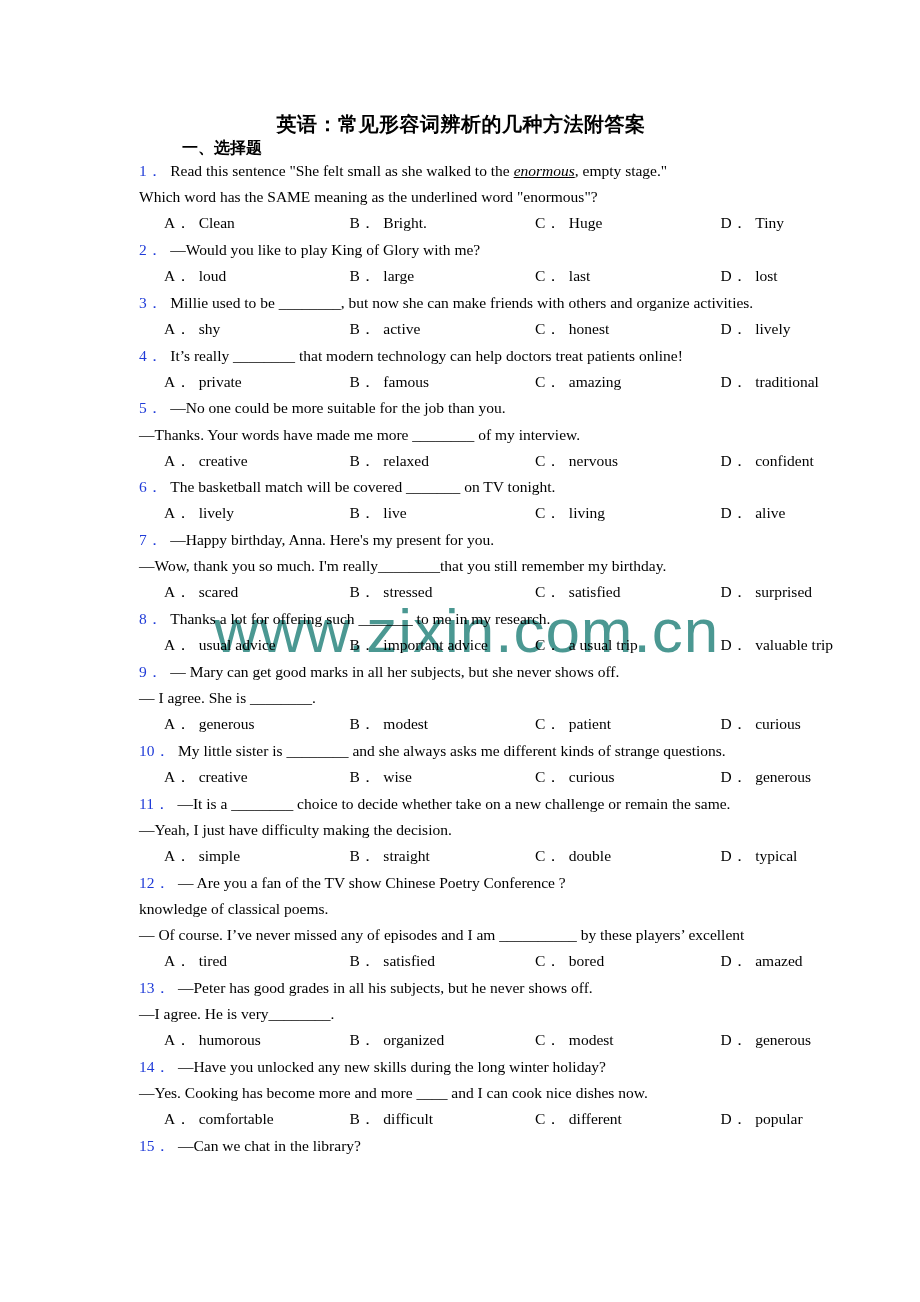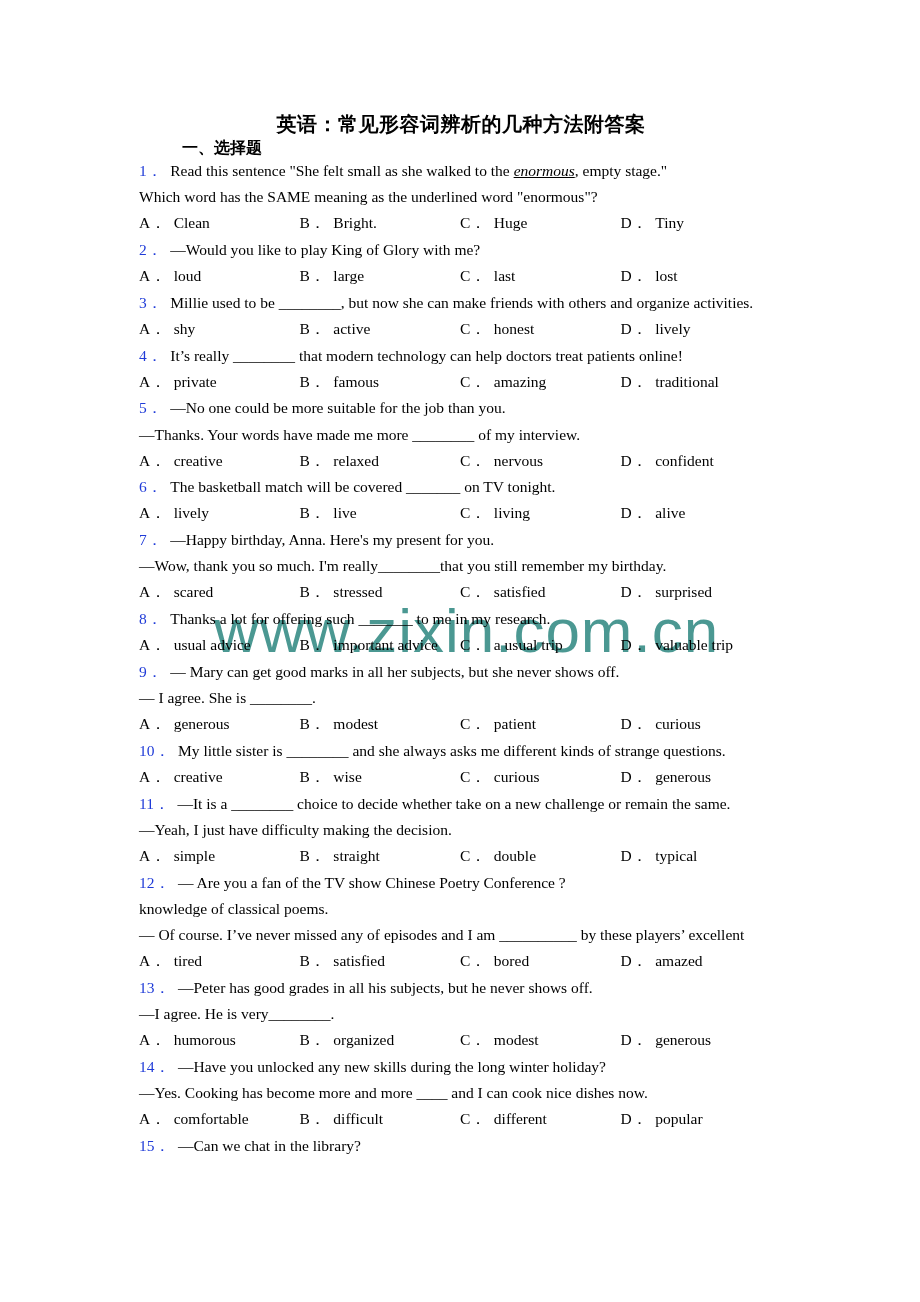--- a/index.html
+++ b/index.html
@@ -67,20 +67,21 @@
     .options {
       display: flex;
       font-size: 15.5px;
       line-height: 26.6px;
       height: 26.6px;
       white-space: nowrap;
     }
     .opt {
       width: 160.5px;
       flex: 0 0 auto;
+      margin-left: 25px;
     }
     .opt-letter {
       margin-right: 8px;
     }
     .watermark {
       position: absolute;
       left: 214px;
       top: 596px;
       font-family: "Liberation Sans", "DejaVu Sans", sans-serif;
       font-size: 62px;

